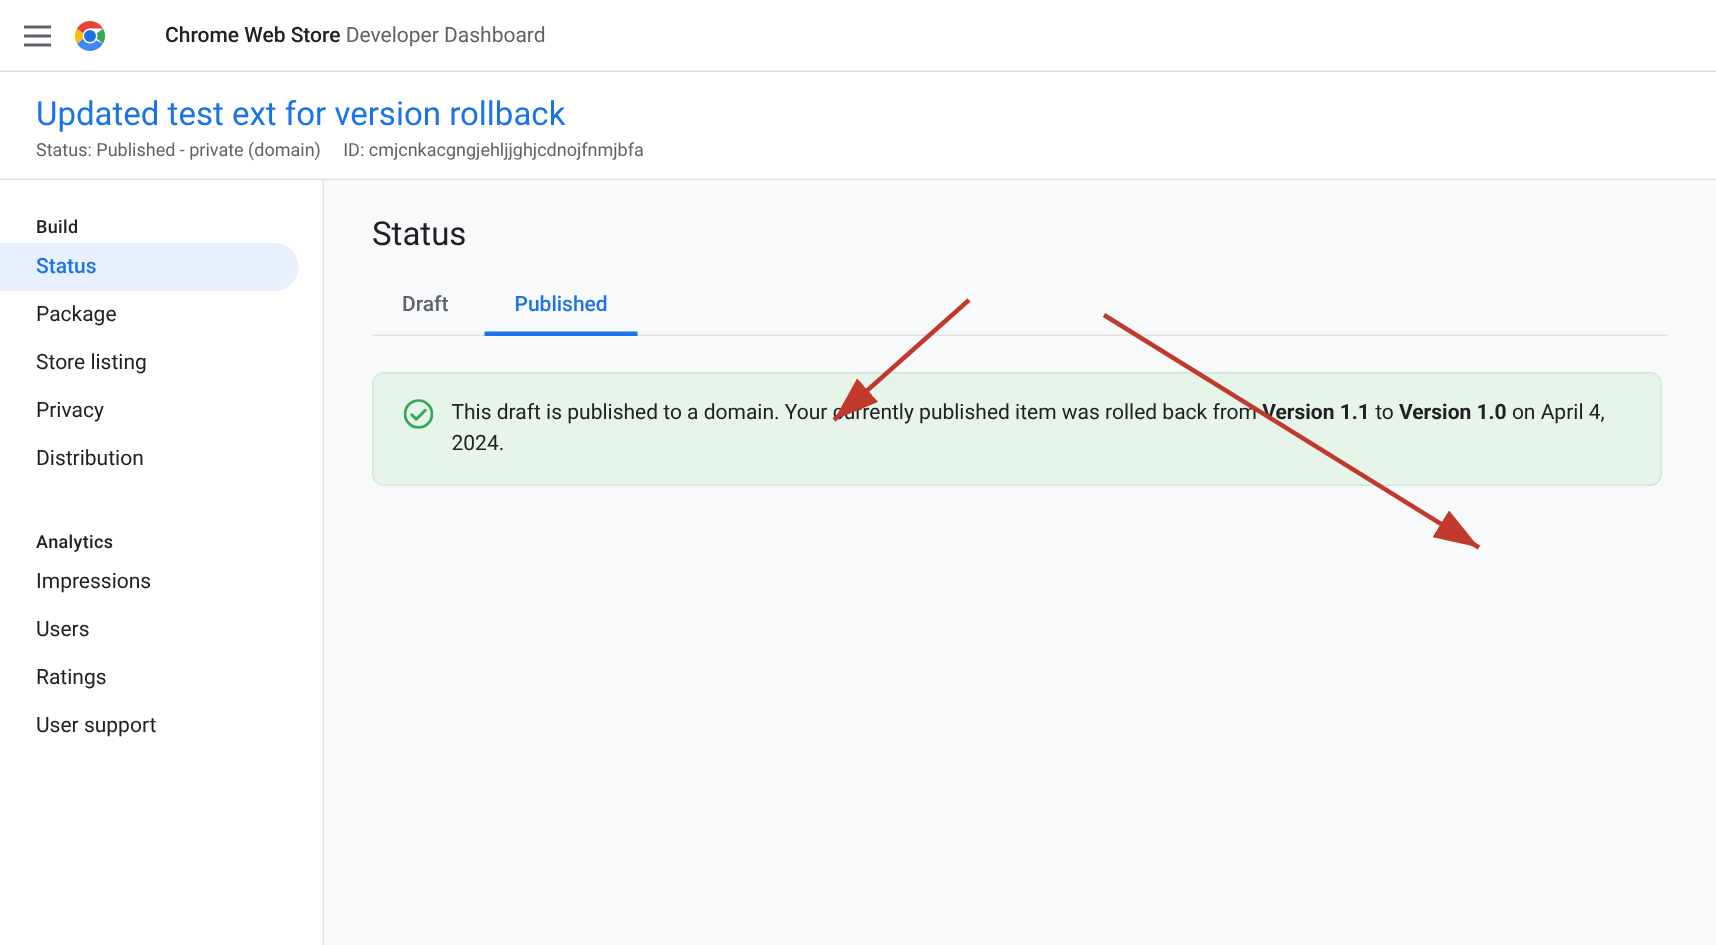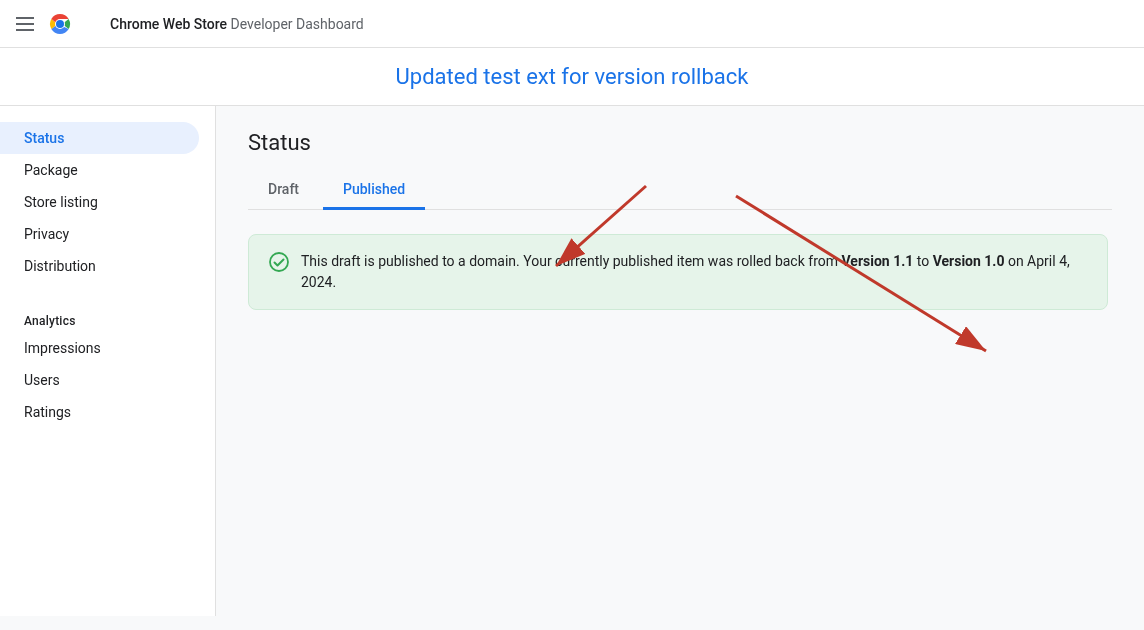--- a/index.html
+++ b/index.html
@@ -28,21 +28,20 @@
     .topbar-title {
       font-size: 14px; color: #5f6368; margin-left: 24px;
     }
     .topbar-title strong { color: #202124; font-weight: 500; }
 
     
     .page-header {
       background: #fff;
       padding: 16px 24px 12px 24px;
       border-bottom: 1px solid #e0e0e0;
-      text-align: center;
     }
     .page-title {
       font-size: 22px;
       font-weight: 400;
       color: #1a73e8;
       margin-bottom: 4px;
     }
     .page-meta {
       font-size: 12px;
       color: #5f6368;
@@ -173,35 +172,42 @@
     </svg>
   </div>
   <div class="topbar-title">
     <strong>Chrome Web Store</strong>
     <span>Developer Dashboard</span>
   </div>
 </div>
 
 <div class="page-header">
   <div class="page-title">Updated test ext for version rollback</div>
+  <div class="page-meta">
+    <span>Status: Published - private (domain)</span>
+    &nbsp;&nbsp;&nbsp;
+    <span>ID: cmjcnkacgngjehljjghjcdnojfnmjbfa</span>
+  </div>
 </div>
 
 <div class="layout">
 
   <nav class="sidebar">
+    <div class="sidebar-section-label">Build</div>
     <a class="sidebar-item active">Status</a>
     <a class="sidebar-item">Package</a>
     <a class="sidebar-item">Store listing</a>
     <a class="sidebar-item">Privacy</a>
     <a class="sidebar-item">Distribution</a>
 
     <div class="sidebar-section-label" style="margin-top:24px;">Analytics</div>
     <a class="sidebar-item">Impressions</a>
     <a class="sidebar-item">Users</a>
     <a class="sidebar-item">Ratings</a>
+    <a class="sidebar-item">User support</a>
   </nav>
 
   <div class="main content-area">
     <div class="section-title">Status</div>
 
     <div class="tabs">
       <div class="tab">Draft</div>
       <div class="tab active">Published</div>
     </div>
 

